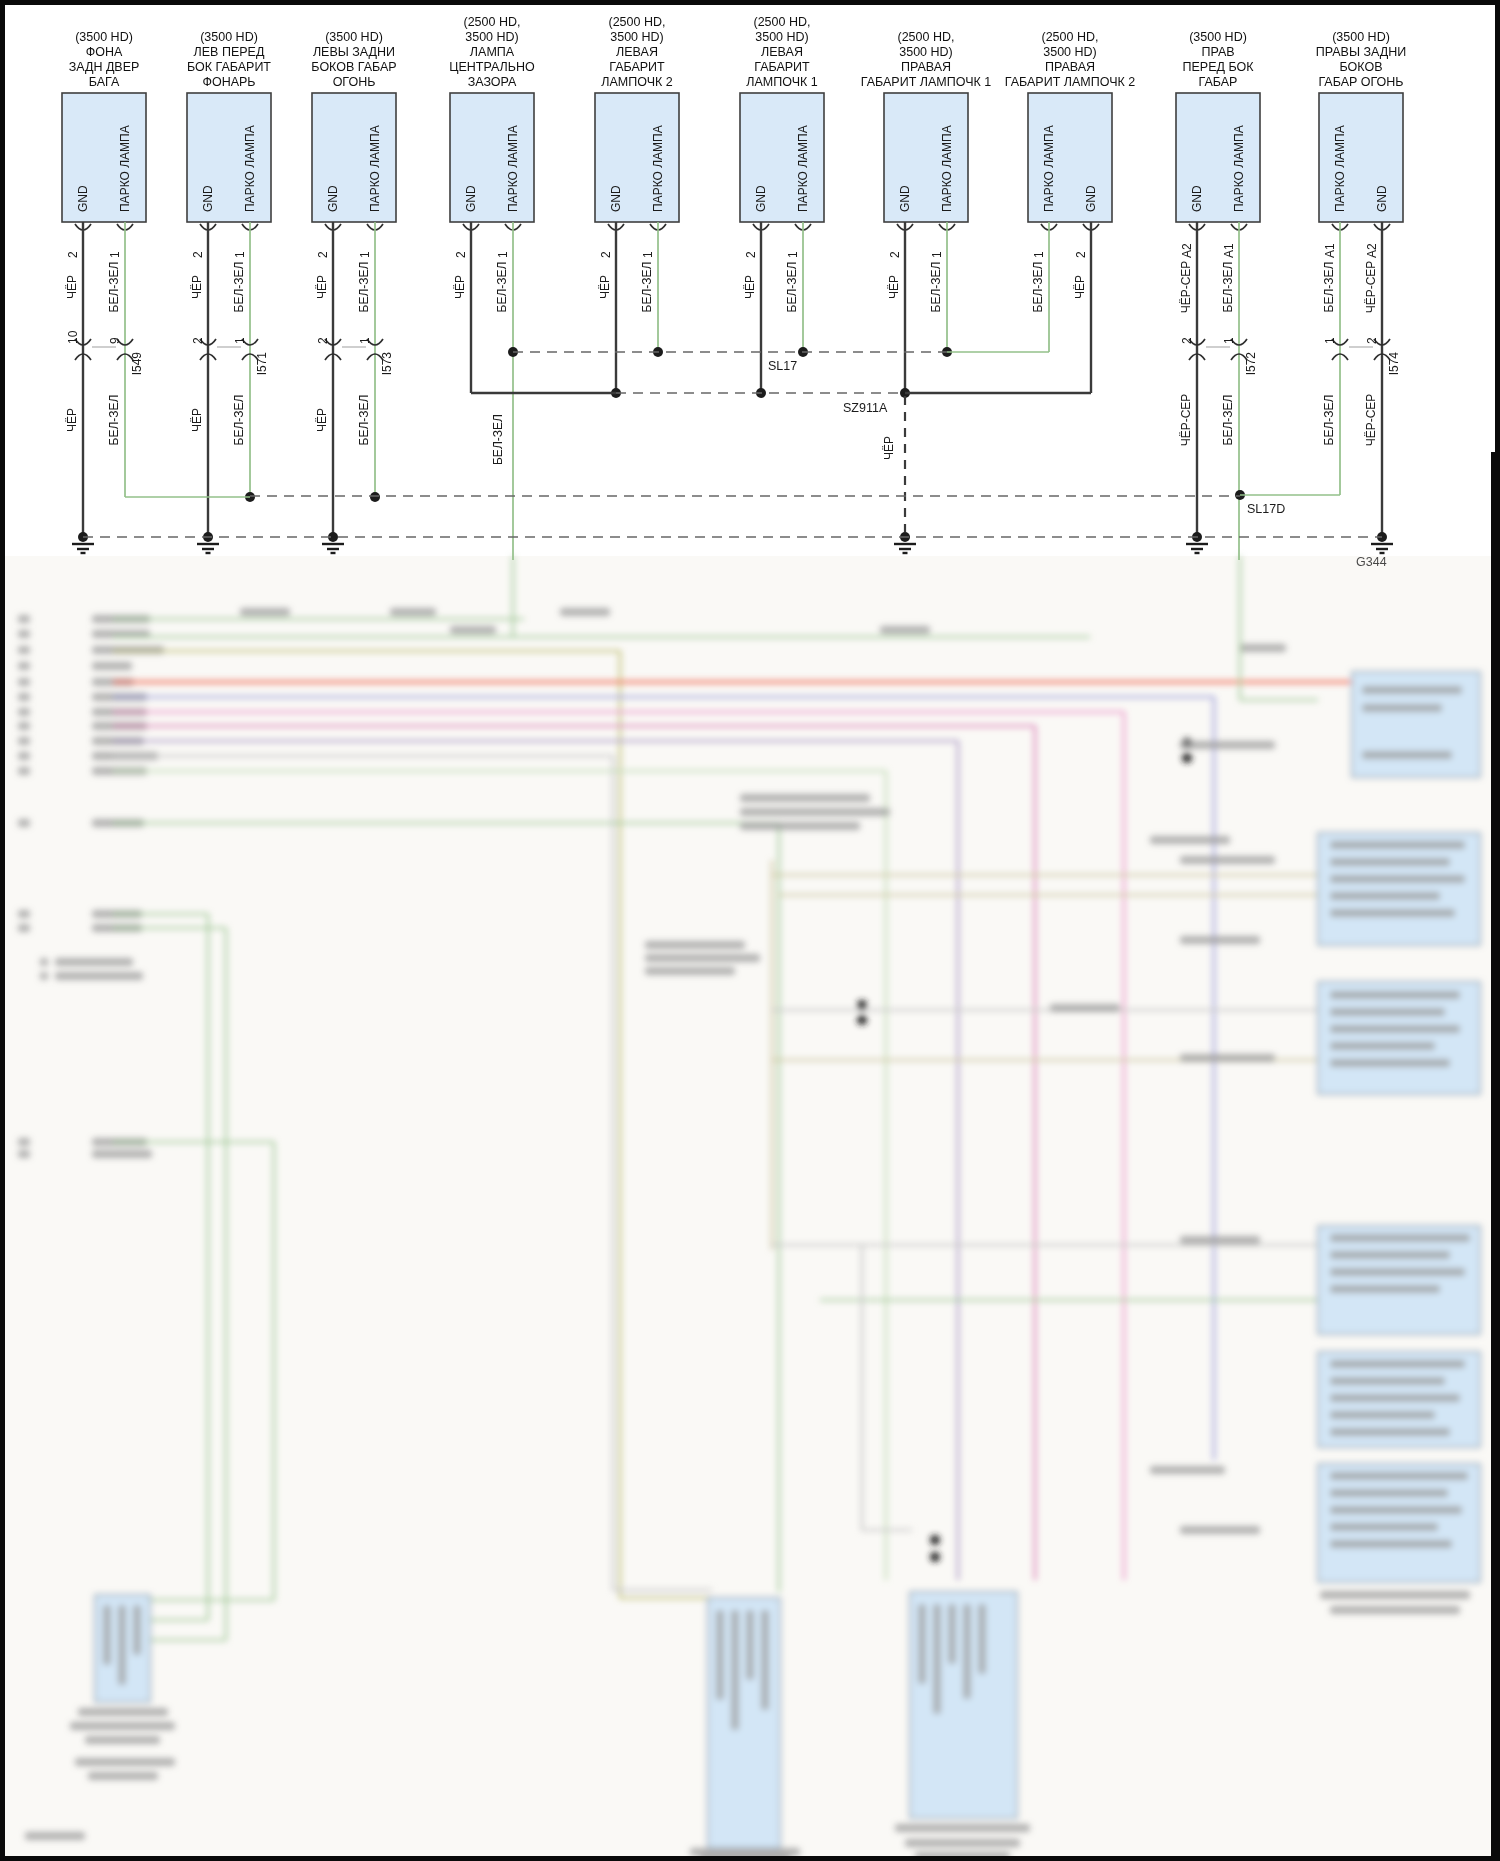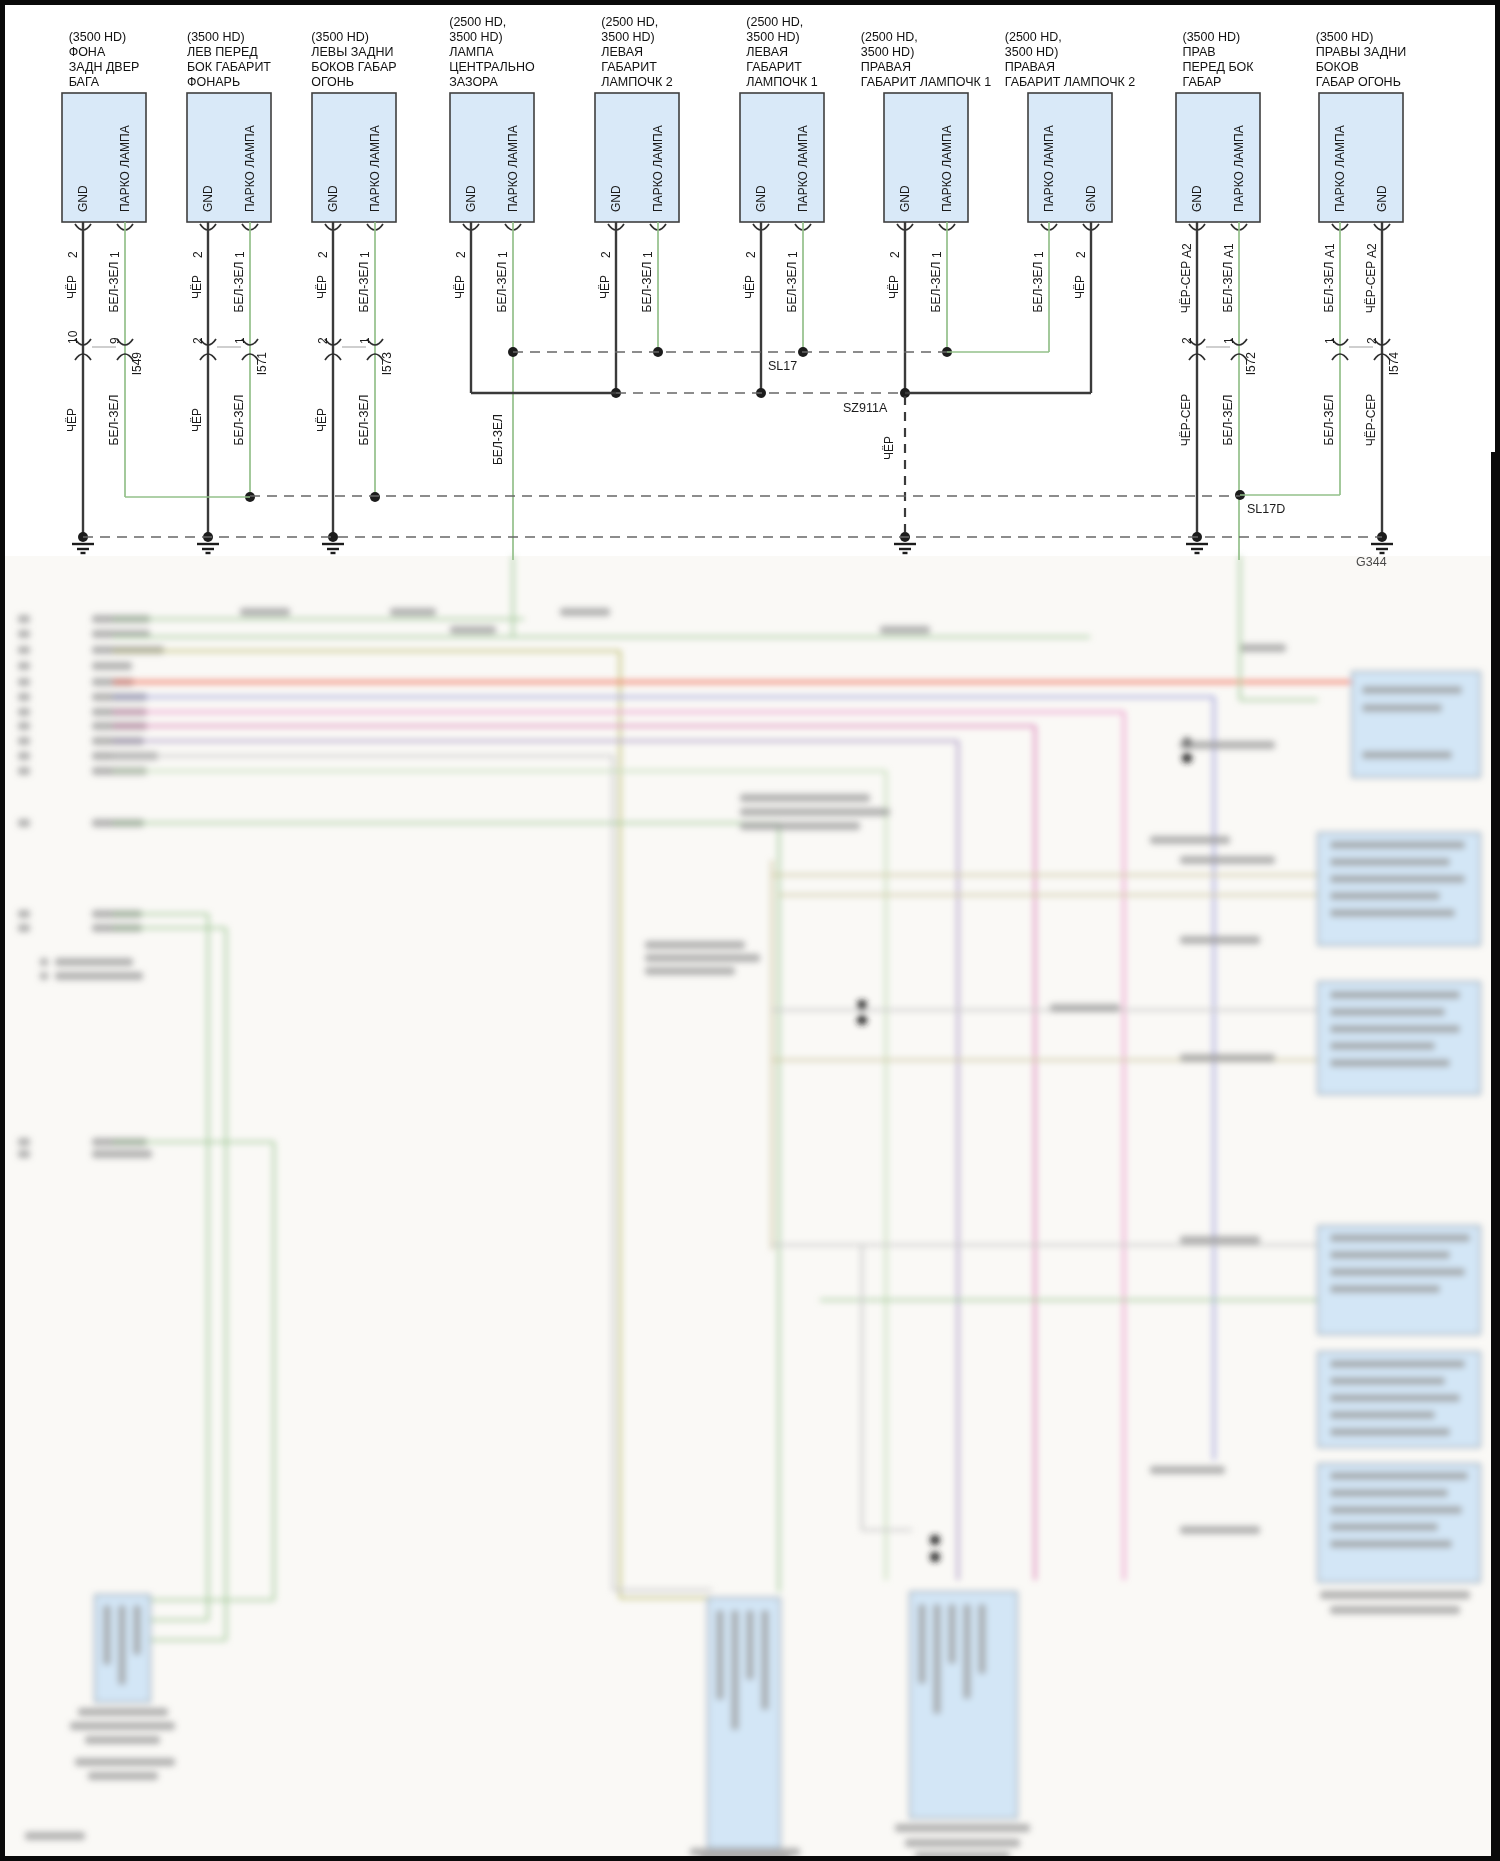--- a/index.html
+++ b/index.html
@@ -1,20 +1,20 @@
 <!DOCTYPE html>
 <html><head>
 <meta charset="utf-8">
 <style>
   html,body{margin:0;padding:0;background:#e8e8e8;}
   #page{position:relative;width:1500px;height:1861px;background:#ffffff;overflow:hidden;
         font-family:"Liberation Sans", sans-serif;}
   #schematic{position:absolute;left:0;top:0;}
   .hdr{position:absolute;height:86px;display:flex;flex-direction:column;justify-content:flex-end;
-       align-items:center;text-align:left;font-size:12.5px;line-height:15px;color:#111;
+       align-items:center;text-align:center;font-size:12.5px;line-height:15px;color:#111;
        white-space:pre-line;}
   svg text{font-family:"Liberation Sans", sans-serif;font-size:12px;fill:#1b1b1b;}
   svg text.splice{font-size:12.5px;}
   .wb{stroke:#3a3a3a;stroke-width:2.4;fill:none;}
   .wg{stroke:#93c08a;stroke-width:1.7;fill:none;}
   .bus{stroke:#676767;stroke-width:1.7;fill:none;stroke-dasharray:10 7;}
   .busb{stroke:#3a3a3a;stroke-width:2.2;fill:none;stroke-dasharray:9 7;}
   .arc{stroke:#2e2e2e;stroke-width:1.7;fill:none;}
   .tick{stroke:#b0b0b0;stroke-width:1.2;fill:none;}
   .frame{fill:none;stroke:#0a0a0a;stroke-width:5;}

